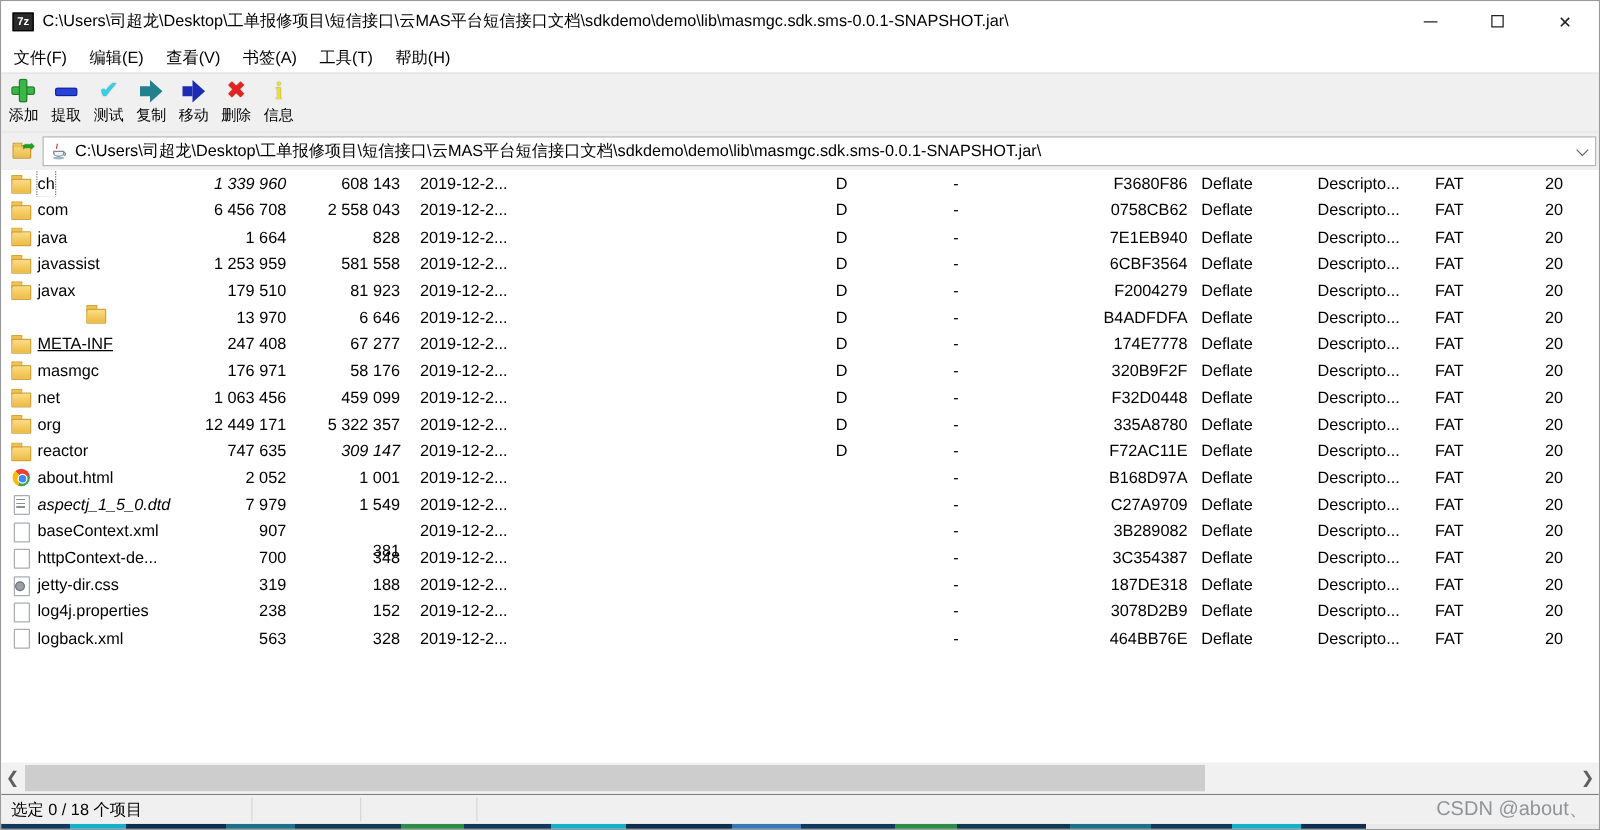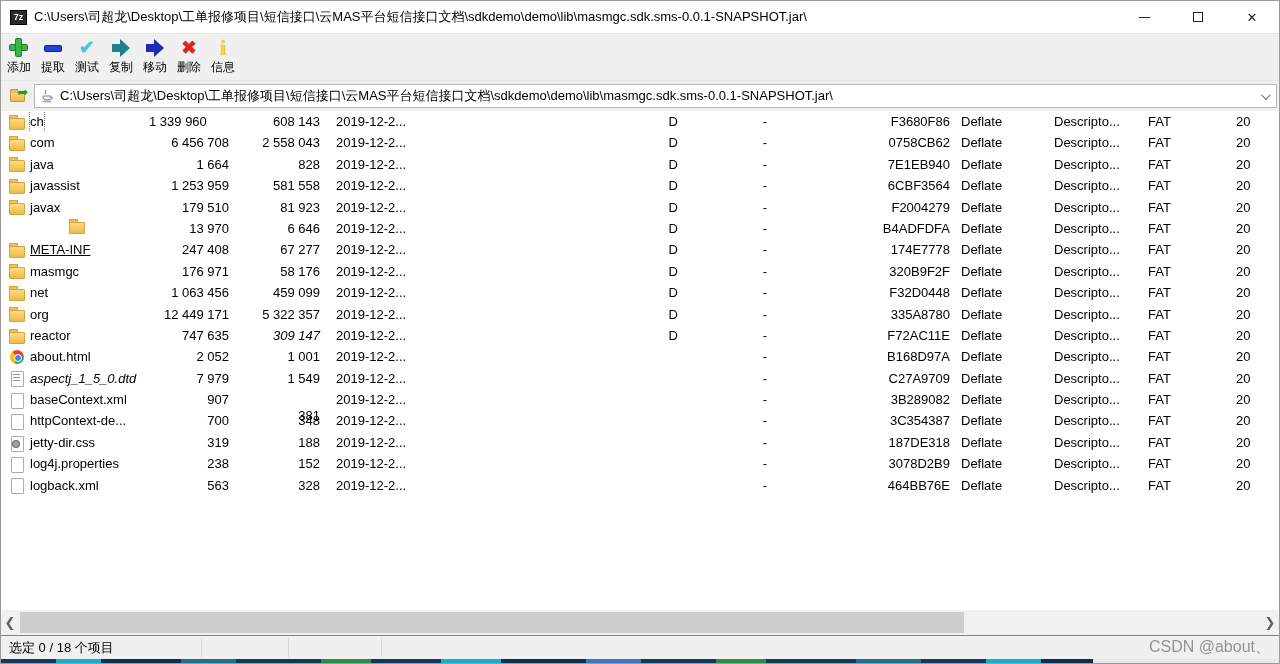--- a/index.html
+++ b/index.html
@@ -124,20 +124,28 @@
         </div>
       <div class="win-btn">
           <span class="glyph-max"></span>
         </div>
       <div class="win-btn">
           <span class="glyph-close">✕</span>
         </div>
     </div>
   </div>
 
+  <div class="menubar" id="menubar">
+      <span class="menu-item">文件(F)</span>
+      <span class="menu-item">编辑(E)</span>
+      <span class="menu-item">查看(V)</span>
+      <span class="menu-item">书签(A)</span>
+      <span class="menu-item">工具(T)</span>
+      <span class="menu-item">帮助(H)</span>
+    </div>
 
   <div class="toolbar" id="toolbar">
       <div class="tool-btn" style="--c: #3cb649;">
         <span class="icon-box">
           <span class="ticon plus" style="--c: #3cb649;">
             <i class="bar h"></i>
             <i class="bar v"></i>
           </span>
         </span>
         <span class="tlabel">添加</span>
@@ -208,21 +216,21 @@
     </div>
   </div>
 
   <div class="panel">
     <div class="listbody" id="listbody">
         <div class="lrow">
           <span class="cell name" style="width: 148px; padding-left: 8px;">
             <span class="icon folder-icon"></span>
             <span class="name-text focused">ch</span>
           </span>
-          <span class="cell " style="width: 85px; text-align: left; padding-right: 5px;">1 339 960</span>
+          <span class="cell " style="width: 85px; text-align: right; padding-right: 5px; font-style: italic;">1 339 960</span>
           <span class="cell " style="width: 91px; text-align: right; padding-right: 5px;">608 143</span>
           <span class="cell " style="width: 92px; padding-left: 11px;">2019-12-2...</span>
           <span class="cell " style="width: 87px; padding-left: 11px;"></span>
           <span class="cell " style="width: 85px; padding-left: 11px;"></span>
           <span class="cell " style="width: 102px; text-align: right; padding-right: 13px;">D</span>
           <span class="cell " style="width: 83px; text-align: right; padding-right: 7px;">-</span>
           <span class="cell " style="width: 94px; padding-left: 8px;"></span>
           <span class="cell " style="width: 87px; text-align: right; padding-right: 5px;">F3680F86</span>
           <span class="cell " style="width: 91px; padding-left: 6px;">Deflate</span>
           <span class="cell " style="width: 96px; padding-left: 8px;">Descripto...</span>

